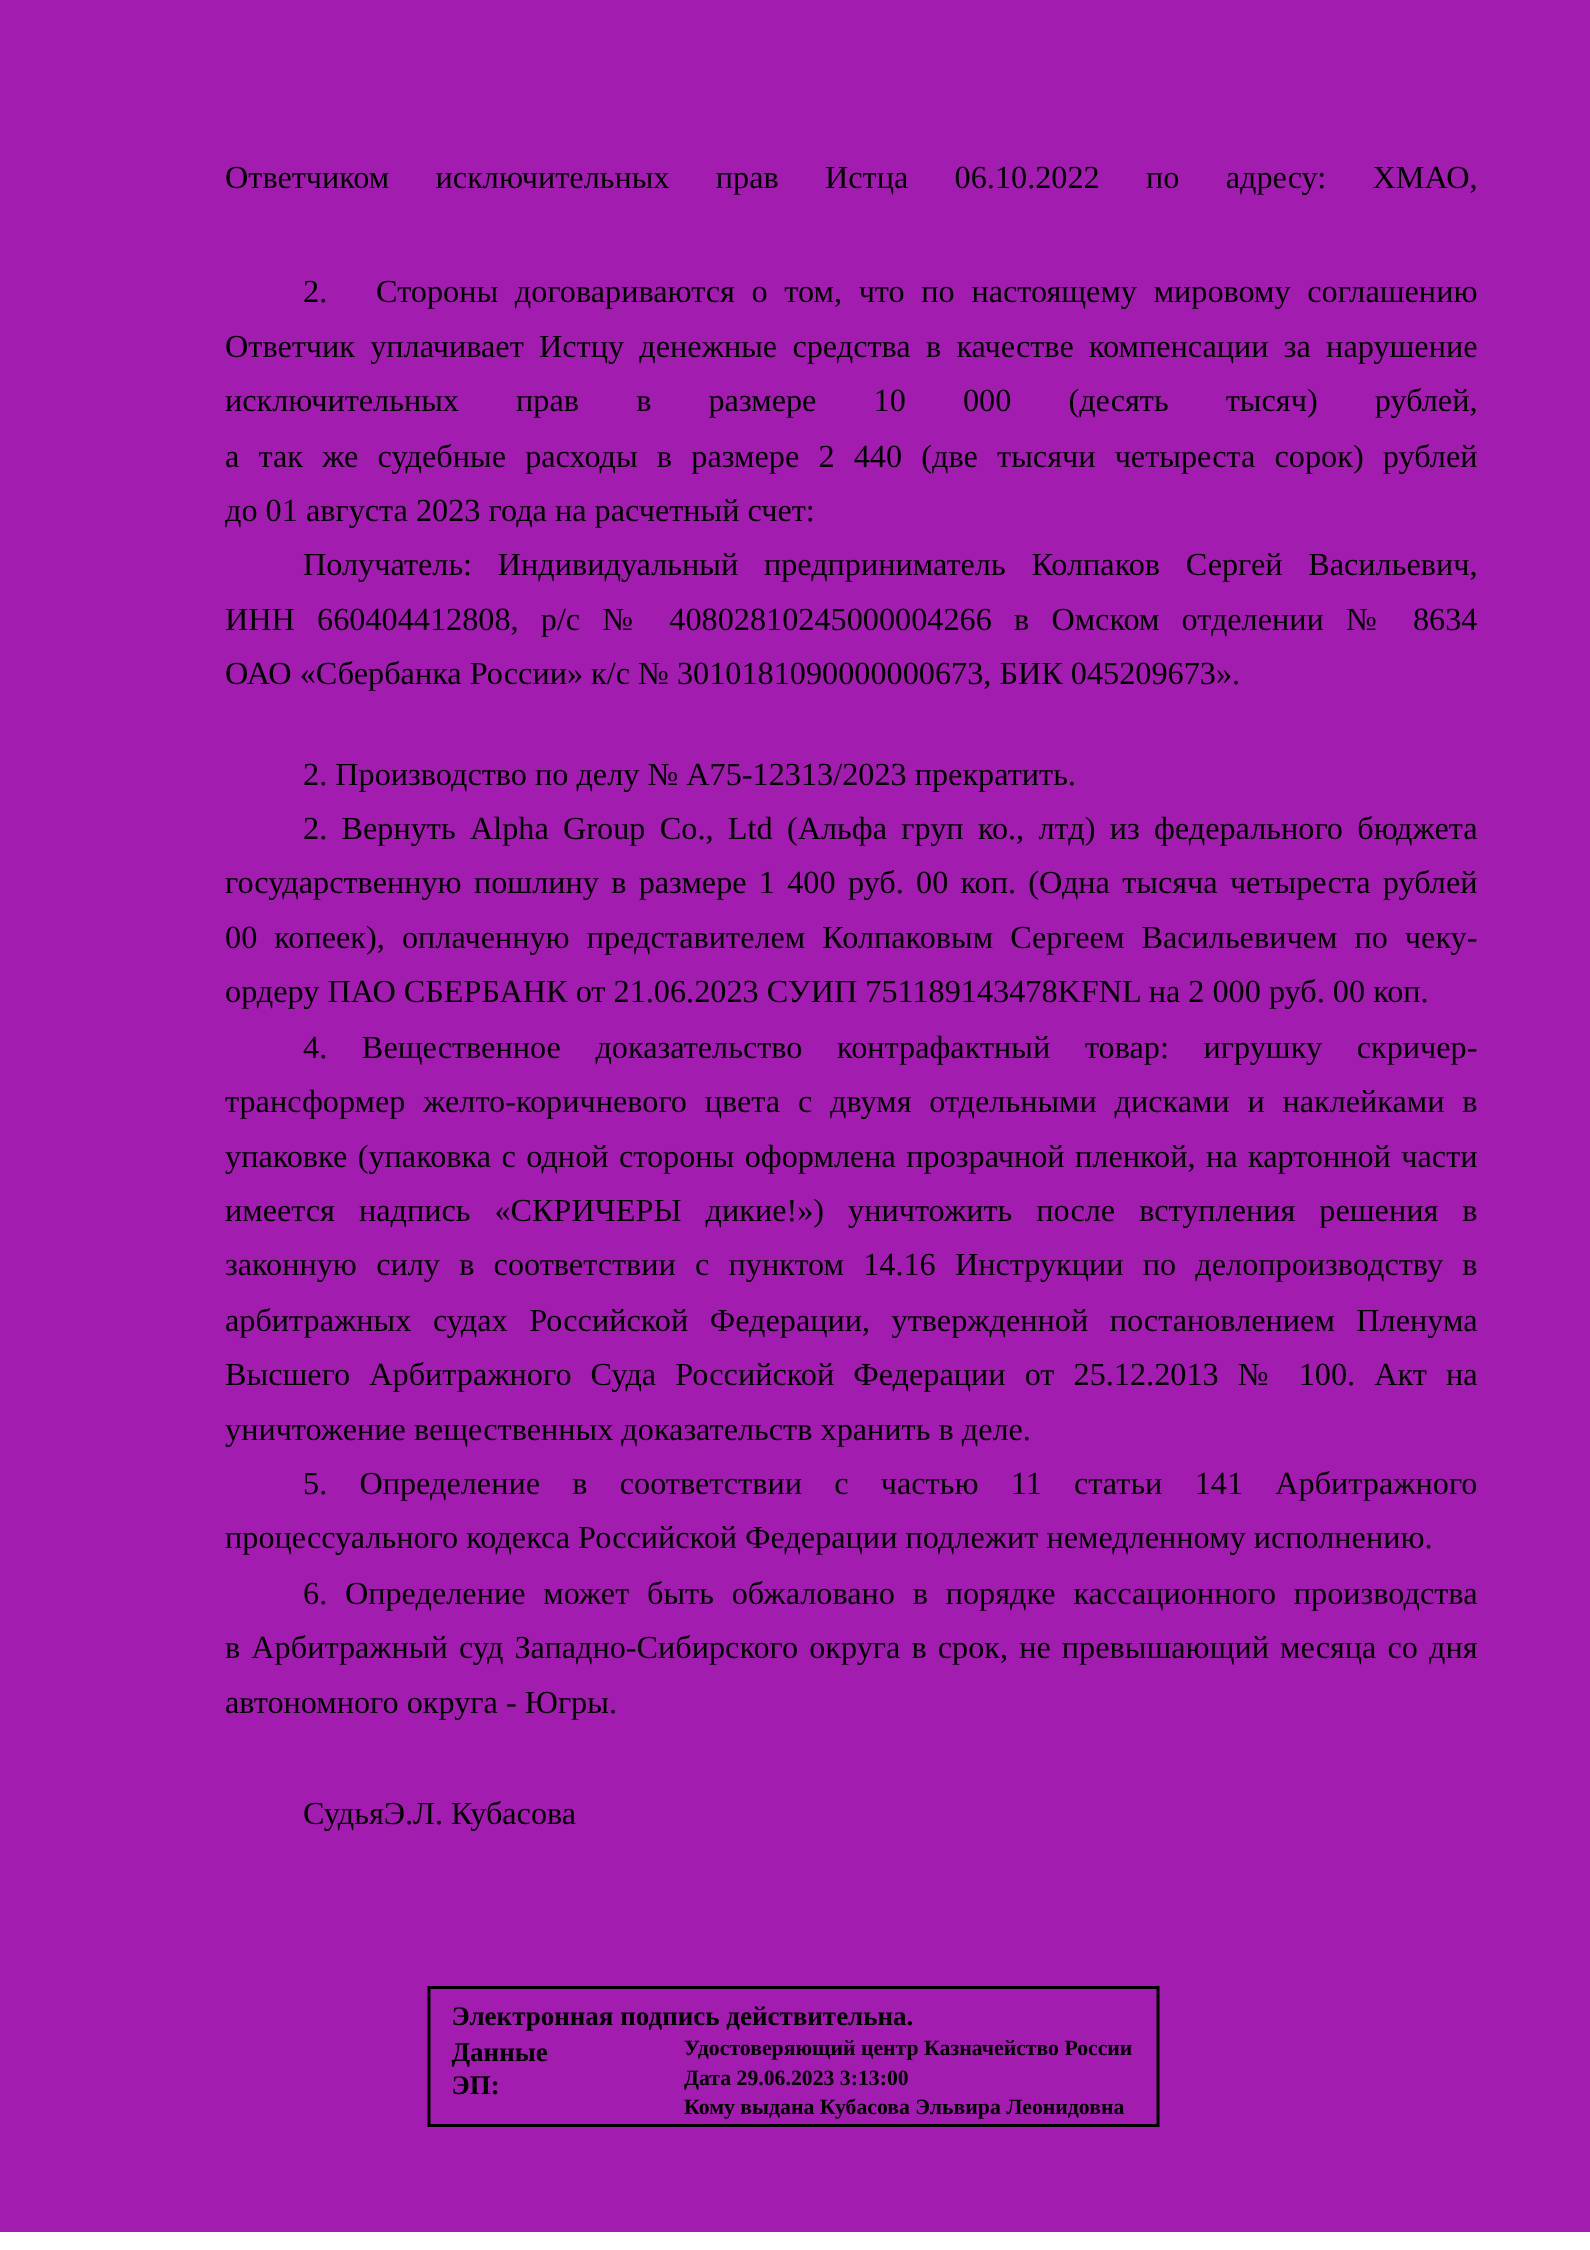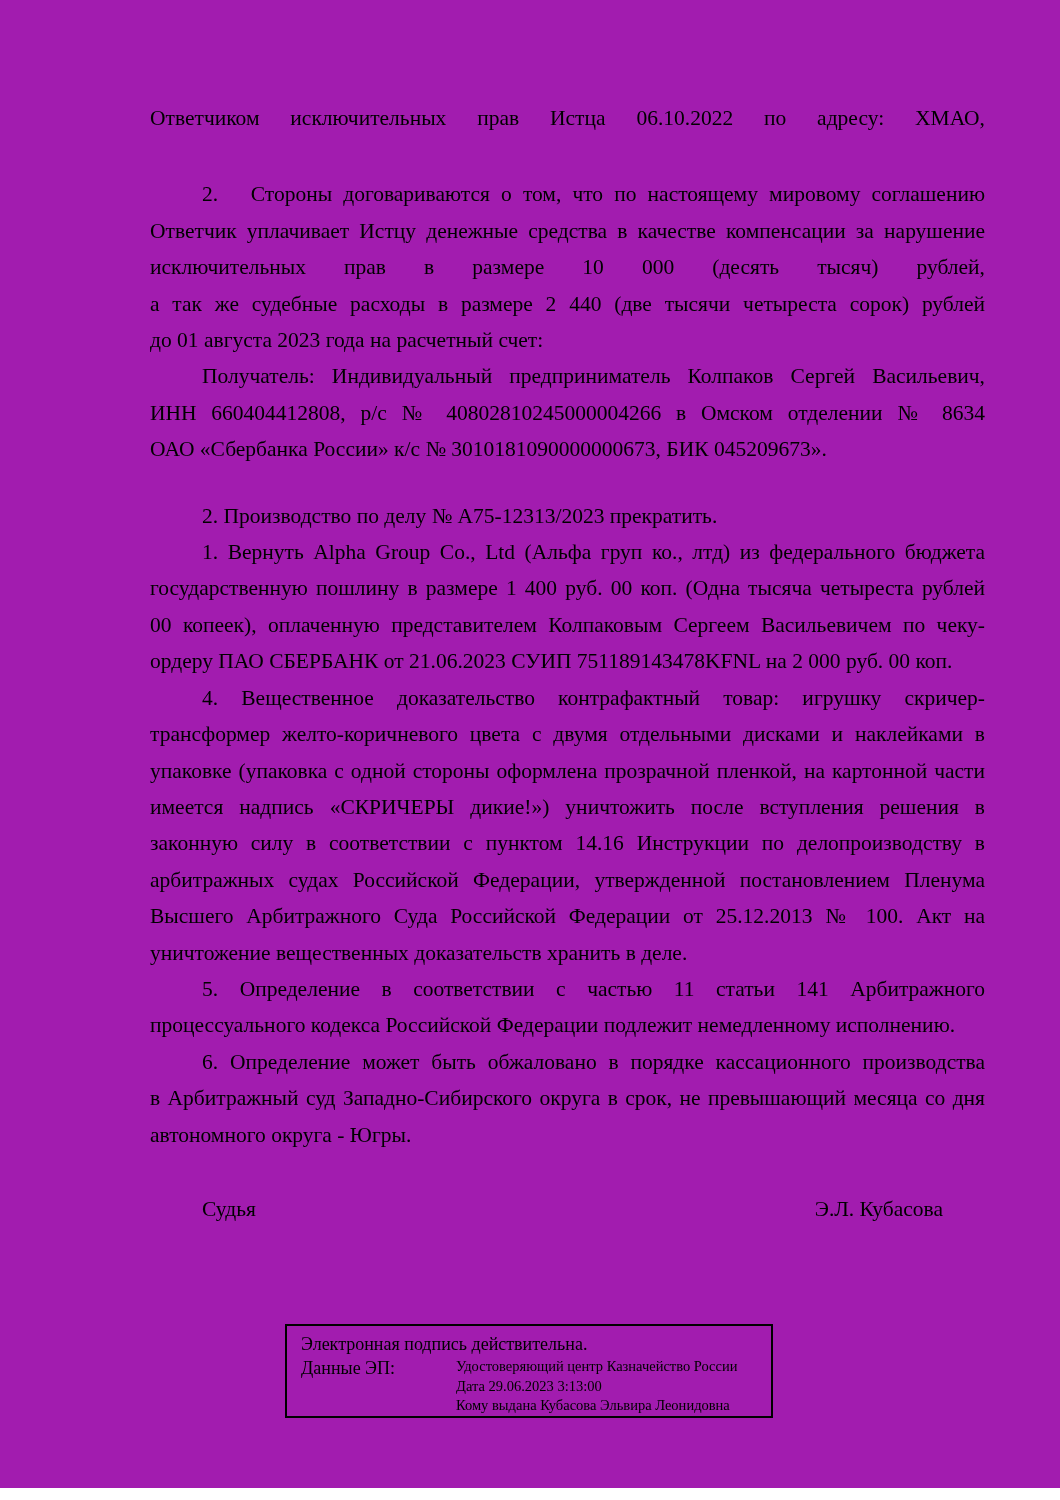--- a/index.html
+++ b/index.html
@@ -32,35 +32,35 @@
   }
   .ind {
     text-indent: 52px;
   }
   .para-settlement { margin-top: 40px; }
   .para-recipient  { margin-top: 0; }
   .item-terminate  { margin-top: 30px; }
   .sig-row {
     margin-top: 38px;
     display: flex;
-    justify-content: space-between;
     font-size: 21.5px;
     line-height: 36.4px;
   }
   .sig-role { padding-left: 52px; }
   .sig-name { padding-right: 42px; }
   .stamp {
     margin-top: 97px;
     margin-left: 135px;
     width: 488px;
     height: 94px;
     box-sizing: border-box;
     border: 2px solid #000000;
     padding: 6px 12px 5px 14px;
     overflow: hidden;
+    font-weight: bold;
   }
   .stamp-title {
     font-size: 18px;
     line-height: 25px;
   }
   .stamp-row {
     display: flex;
     align-items: flex-start;
   }
   .stamp-label {
@@ -93,21 +93,21 @@
 
   <div class="para-recipient">
     <div class="ln ind">Получатель: Индивидуальный предприниматель Колпаков Сергей Васильевич,</div>
     <div class="ln">ИНН 660404412808, р/с № 40802810245000004266 в Омском отделении № 8634</div>
     <div class="ln-end">ОАО «Сбербанка России» к/с № 3010181090000000673, БИК 045209673».</div>
   </div>
 
   <div class="item-terminate ln-end ind">2. Производство по делу № А75-12313/2023 прекратить.</div>
 
   <div>
-    <div class="ln ind">1. Вернуть Alpha Group Co., Ltd (Альфа груп ко., лтд) из федерального бюджета</div>
+    <div class="ln ind">2. Вернуть Alpha Group Co., Ltd (Альфа груп ко., лтд) из федерального бюджета</div>
     <div class="ln">государственную пошлину в размере 1 400 руб. 00 коп. (Одна тысяча четыреста рублей</div>
     <div class="ln">00 копеек), оплаченную представителем Колпаковым Сергеем Васильевичем по чеку-</div>
     <div class="ln-end">ордеру ПАО СБЕРБАНК от 21.06.2023 СУИП 751189143478KFNL на 2 000 руб. 00 коп.</div>
   </div>
 
   <div>
     <div class="ln ind">4. Вещественное доказательство контрафактный товар: игрушку скричер-</div>
     <div class="ln">трансформер желто-коричневого цвета с двумя отдельными дисками и наклейками в</div>
     <div class="ln">упаковке (упаковка с одной стороны оформлена прозрачной пленкой, на картонной части</div>
     <div class="ln">имеется надпись «СКРИЧЕРЫ дикие!») уничтожить после вступления решения в</div>

